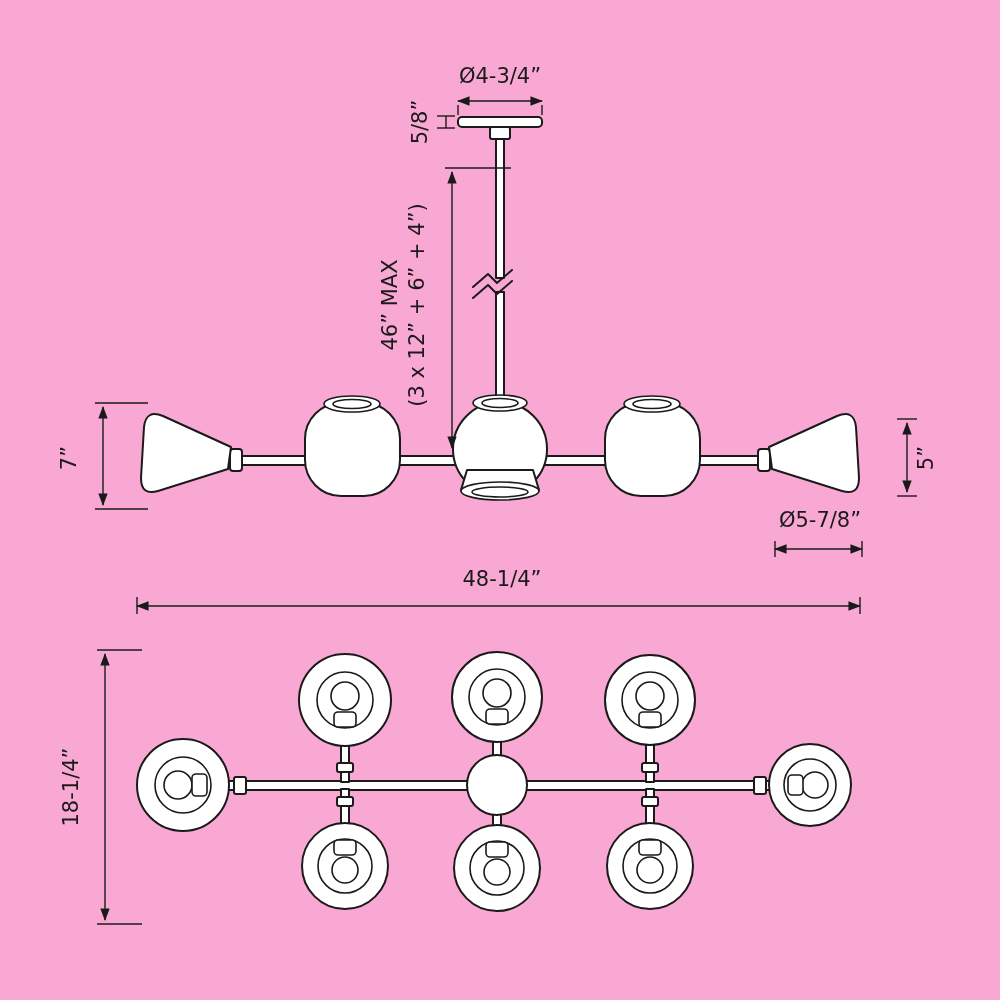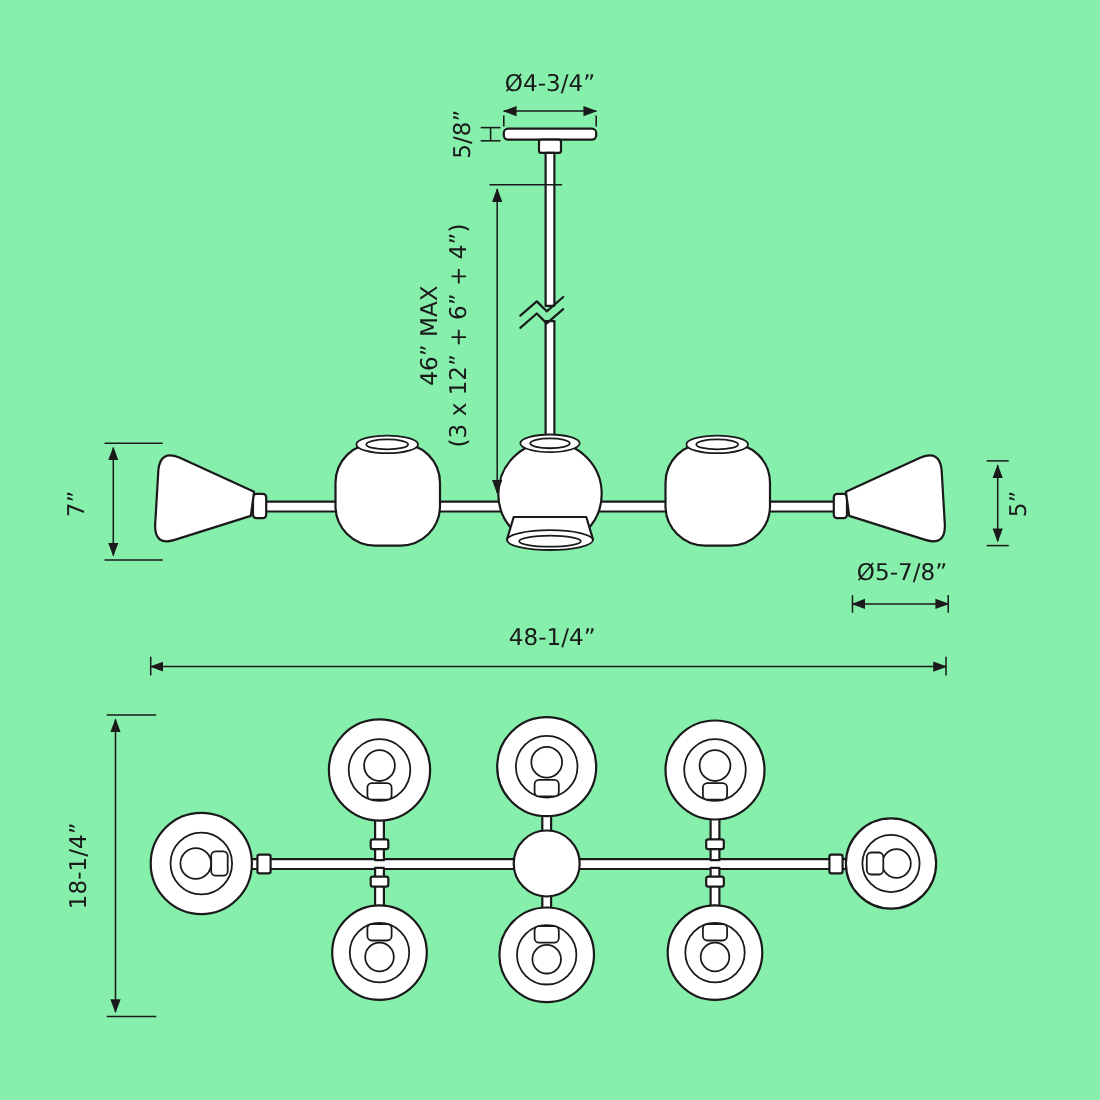--- a/index.html
+++ b/index.html
@@ -1,20 +1,20 @@
 <!DOCTYPE html>
 <html><head>
 <meta charset="utf-8">
 <style>
   html, body { margin: 0; padding: 0; background: #ffffff; }
   .canvas {
     position: relative;
     width: 1000px;
     height: 1000px;
-    background: #86efac;
+    background: #f9a8d4;
     font-family: "DejaVu Sans", "Liberation Sans", sans-serif;
     overflow: hidden;
   }
   svg { position: absolute; top: 0; left: 0; }
   .obj  { fill: #ffffff; stroke: #1a1a1a; stroke-width: 2;   stroke-linejoin: round; stroke-linecap: round; }
   .obj-thin { fill: #ffffff; stroke: #1a1a1a; stroke-width: 1.6; stroke-linejoin: round; stroke-linecap: round; }
   .noline { fill: none; stroke: #1a1a1a; stroke-width: 2; stroke-linejoin: round; stroke-linecap: round; }
   .dim  { fill: none; stroke: #1a1a1a; stroke-width: 1.4; }
   .tick { fill: none; stroke: #1a1a1a; stroke-width: 1.4; }
   text.dimtxt {

